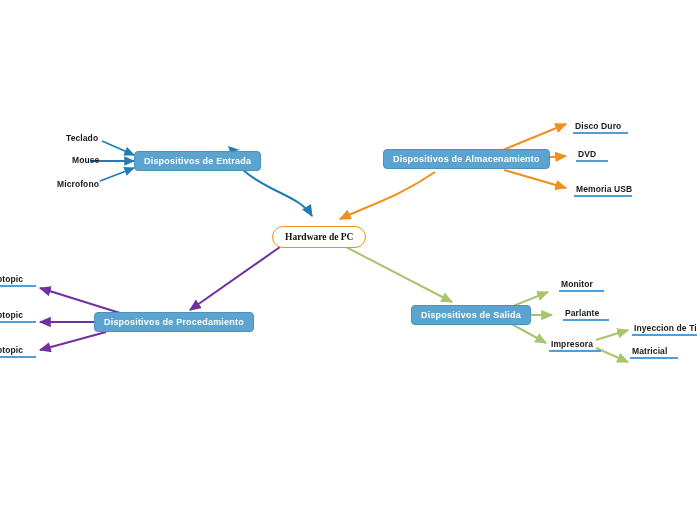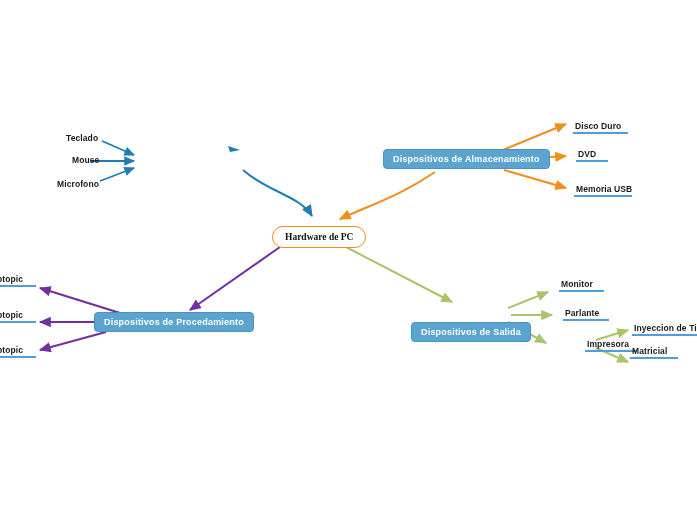--- a/index.html
+++ b/index.html
@@ -76,30 +76,33 @@
       <path d="M508,322 L546,343" stroke="#a9c46c" stroke-width="2" fill="none" marker-end="url(#ah-green)"></path>
       <path d="M596,340 L628,330" stroke="#a9c46c" stroke-width="2" fill="none" marker-end="url(#ah-green)"></path>
       <path d="M596,348 L628,362" stroke="#a9c46c" stroke-width="2" fill="none" marker-end="url(#ah-green)"></path>
     </g>
   </svg>
 
   <div class="node root" style="left:272px;top:226px;">
     <span>Hardware de PC</span>
   </div>
 
+  <div class="node branch" style="left:134px;top:151px;">
+    <span>Dispositivos de Entrada</span>
+  </div>
 
   <div class="node branch" style="left:94px;top:312px;">
     <span>Dispositivos de Procedamiento</span>
   </div>
 
   <div class="node branch" style="left:383px;top:149px;">
     <span>Dispositivos de Almacenamiento</span>
   </div>
 
-  <div class="node branch" style="left:411px;top:322px;align-items:center;">
+  <div class="node branch" style="left:411px;top:305px;align-items:center;">
     <span>Dispositivos de Salida</span>
   </div>
 
   <div class="leaf noline" style="left:64px;top:133px;">
     <span class="txt">Teclado</span>
 
   </div>
   <div class="leaf noline" style="left:70px;top:155px;">
     <span class="txt">Mouse</span>
 
@@ -136,21 +139,21 @@
   </div>
 
   <div class="leaf" style="left:551px;top:279px;width:45px;margin-left:8px;">
     <span class="txt">Monitor</span>
     <span class="rule"></span>
   </div>
   <div class="leaf" style="left:563px;top:308px;width:46px;">
     <span class="txt">Parlante</span>
     <span class="rule"></span>
   </div>
-  <div class="leaf" style="left:549px;top:339px;width:52px;margin-left:36px;">
+  <div class="leaf" style="left:549px;top:339px;width:52px;">
     <span class="txt">Impresora</span>
     <span class="rule"></span>
   </div>
 
   <div class="leaf" style="left:632px;top:323px;width:75px;">
     <span class="txt">Inyeccion de Tinta</span>
     <span class="rule"></span>
   </div>
   <div class="leaf" style="left:630px;top:346px;width:48px;">
     <span class="txt">Matricial</span>

